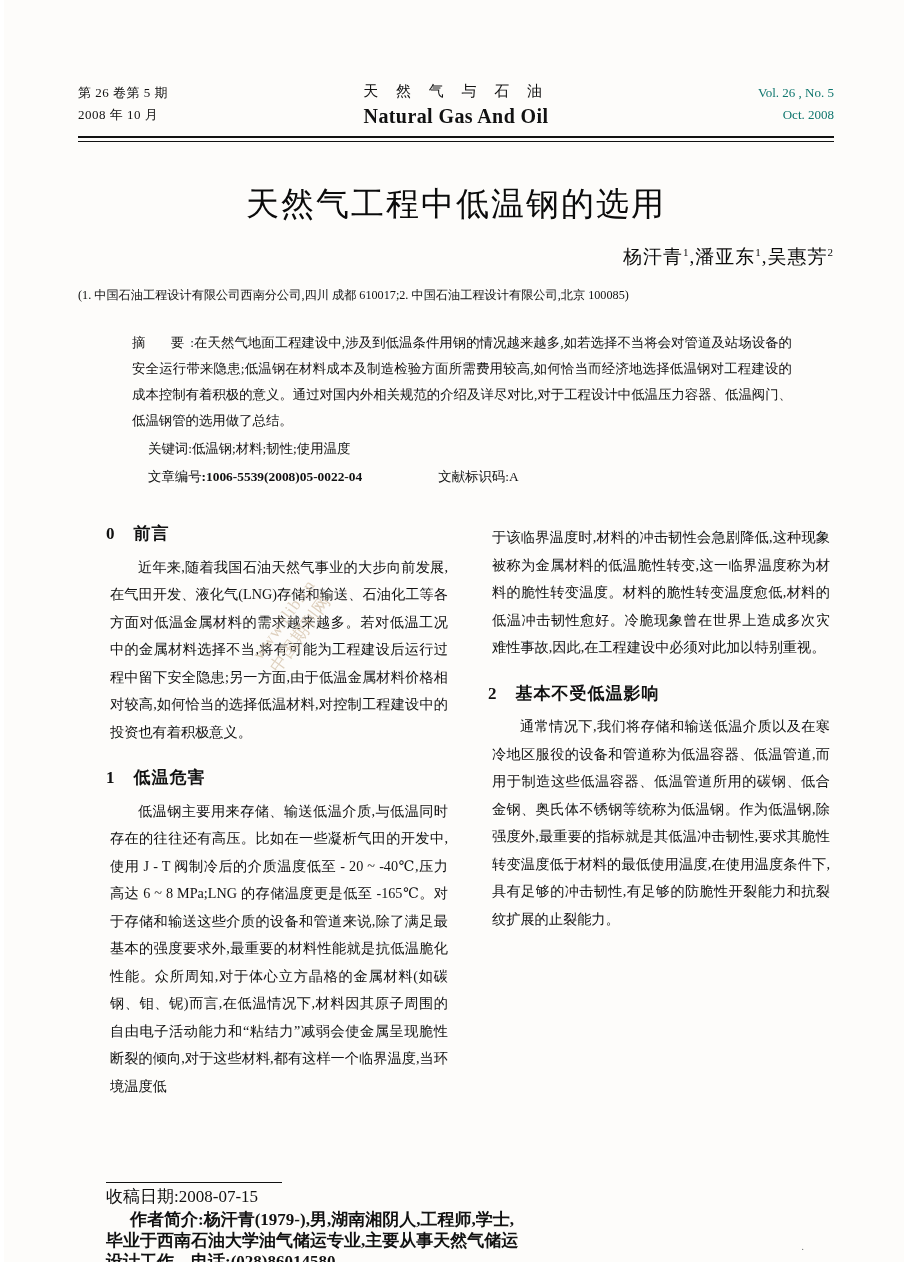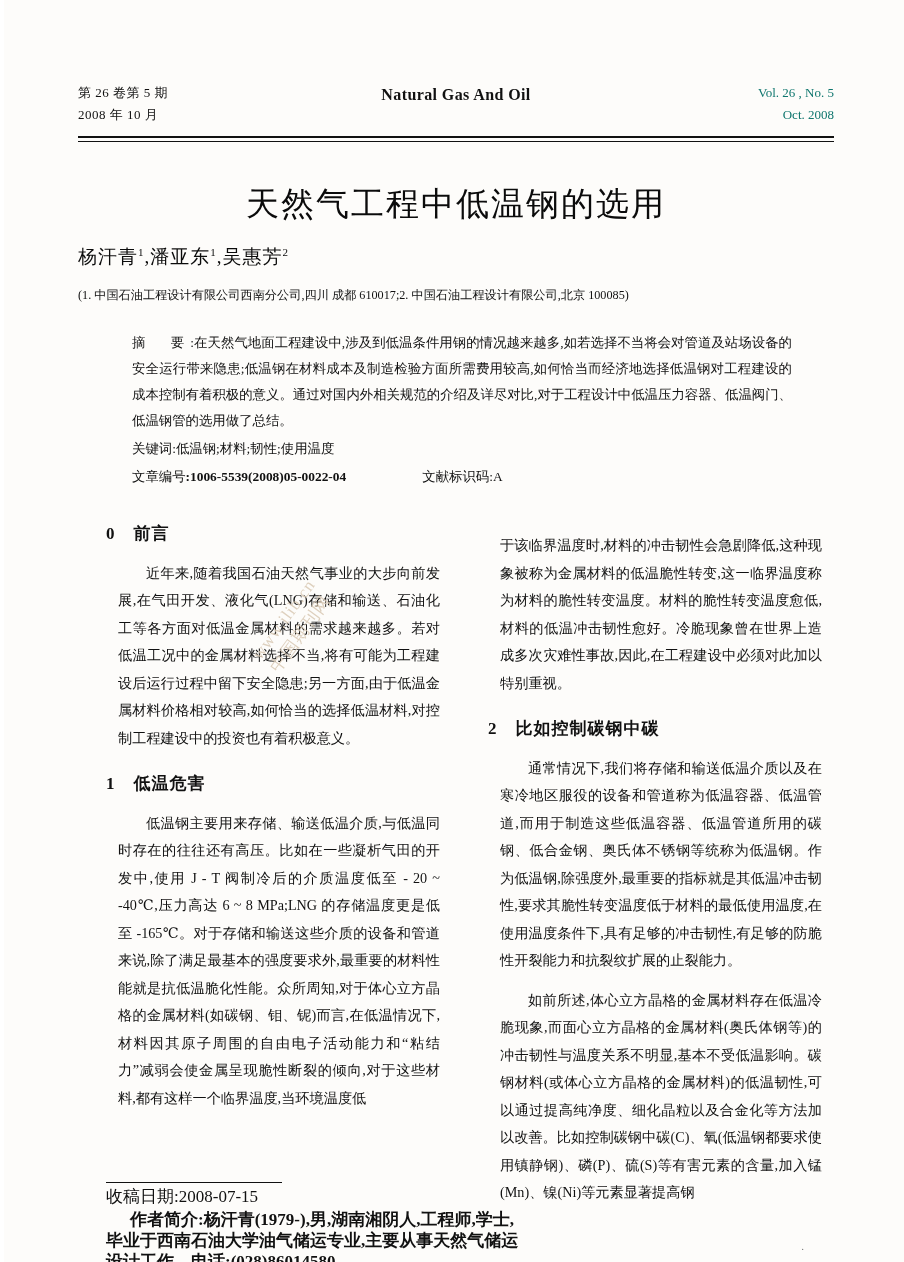--- a/index.html
+++ b/index.html
@@ -58,21 +58,21 @@
     right: 0;
     top: 0;
     text-align: center;
   }
   .rh-center .cn {
     font-size: 15px;
     letter-spacing: 7px;
     color: #111;
   }
   .rh-center .en {
-    font-size: 16px;
+    font-size: 20px;
     font-weight: bold;
     letter-spacing: 0.4px;
     margin-top: 4px;
     color: #111;
   }
   .rule-thick {
     position: absolute;
     left: 74px;
     top: 136px;
     width: 756px;
@@ -97,21 +97,21 @@
     font-size: 33px;
     letter-spacing: 2px;
     color: #0b0b0b;
     font-family: "Liberation Serif", "DejaVu Serif", serif;
   }
   .authors {
     position: absolute;
     left: 74px;
     top: 244px;
     width: 756px;
-    text-align: left;
+    text-align: right;
     font-size: 19px;
     letter-spacing: 1px;
     color: #0b0b0b;
   }
   .authors sup {
     font-size: 11px;
     vertical-align: super;
   }
   .affil {
     position: absolute;
@@ -138,20 +138,21 @@
     text-indent: 0;
   }
   .abs-label {
     letter-spacing: 6px;
   }
   .kw, .artno {
     font-size: 13.4px;
     line-height: 26px;
     color: #111;
     margin-top: 2px;
+    margin-left: 16px;
   }
   .artno-row {
     display: flex;
     gap: 76px;
   }
   .bold-num {
     font-weight: bold;
     font-family: "Liberation Serif", serif;
     text-align: center;
   }
@@ -181,21 +182,21 @@
     font-weight: bold;
     margin: 18px 0 6px 0;
     letter-spacing: 1px;
   }
   .sec .num {
     font-family: "Liberation Serif", serif;
     margin-right: 18px;
   }
   .sec.first { margin-top: 0; }
   p.para {
-    margin: 12px;
+    margin: 4px;
     text-indent: 28px;
   }
   p.para.noind { text-indent: 0; }
   
   .fn-rule {
     position: absolute;
     left: 102px;
     top: 1182px;
     width: 176px;
     height: 1px;
@@ -245,20 +246,21 @@
 
 <div class="page">
   <div class="sheet">
 
     <div class="runhead">
       <div class="rh-left">
         <div>第 26 卷第 5 期</div>
         <div>2008 年 10 月</div>
       </div>
       <div class="rh-center">
+        <div class="cn">天 然 气 与 石 油</div>
         <div class="en">Natural Gas And Oil</div>
       </div>
       <div class="rh-right">
         <div>Vol. 26 , No. 5</div>
         <div>Oct. 2008</div>
       </div>
     </div>
     <div class="rule-thick"></div>
     <div class="rule-thin"></div>
 
@@ -300,24 +302,23 @@
           <span>低温危害</span>
         </div>
         <p class="para">低温钢主要用来存储、输送低温介质,与低温同时存在的往往还有高压。比如在一些凝析气田的开发中,使用 J - T 阀制冷后的介质温度低至 - 20 ~ -40℃,压力高达 6 ~ 8 MPa;LNG 的存储温度更是低至 -165℃。对于存储和输送这些介质的设备和管道来说,除了满足最基本的强度要求外,最重要的材料性能就是抗低温脆化性能。众所周知,对于体心立方晶格的金属材料(如碳钢、钼、铌)而言,在低温情况下,材料因其原子周围的自由电子活动能力和“粘结力”减弱会使金属呈现脆性断裂的倾向,对于这些材料,都有这样一个临界温度,当环境温度低</p>
       </div>
 
       <div class="col right">
         <p class="para noind">于该临界温度时,材料的冲击韧性会急剧降低,这种现象被称为金属材料的低温脆性转变,这一临界温度称为材料的脆性转变温度。材料的脆性转变温度愈低,材料的低温冲击韧性愈好。冷脆现象曾在世界上造成多次灾难性事故,因此,在工程建设中必须对此加以特别重视。</p>
 
         <div class="sec">
           <span class="num">2</span>
-          <span>比如控制碳钢中碳</span>
+          <span>基本不受低温影响</span>
         </div>
         <p class="para">通常情况下,我们将存储和输送低温介质以及在寒冷地区服役的设备和管道称为低温容器、低温管道,而用于制造这些低温容器、低温管道所用的碳钢、低合金钢、奥氏体不锈钢等统称为低温钢。作为低温钢,除强度外,最重要的指标就是其低温冲击韧性,要求其脆性转变温度低于材料的最低使用温度,在使用温度条件下,具有足够的冲击韧性,有足够的防脆性开裂能力和抗裂纹扩展的止裂能力。</p>
-        <p class="para">如前所述,体心立方晶格的金属材料存在低温冷脆现象,而面心立方晶格的金属材料(奥氏体钢等)的冲击韧性与温度关系不明显,基本不受低温影响。碳钢材料(或体心立方晶格的金属材料)的低温韧性,可以通过提高纯净度、细化晶粒以及合金化等方法加以改善。比如控制碳钢中碳(C)、氧(低温钢都要求使用镇静钢)、磷(P)、硫(S)等有害元素的含量,加入锰(Mn)、镍(Ni)等元素显著提高钢</p>
       </div>
     </div>
 
     <div class="watermark">
       <span>www.ilib.cn</span>
       <span>中国期刊网</span>
     </div>
 
     <div class="fn-rule"></div>
     <div class="footnotes">

